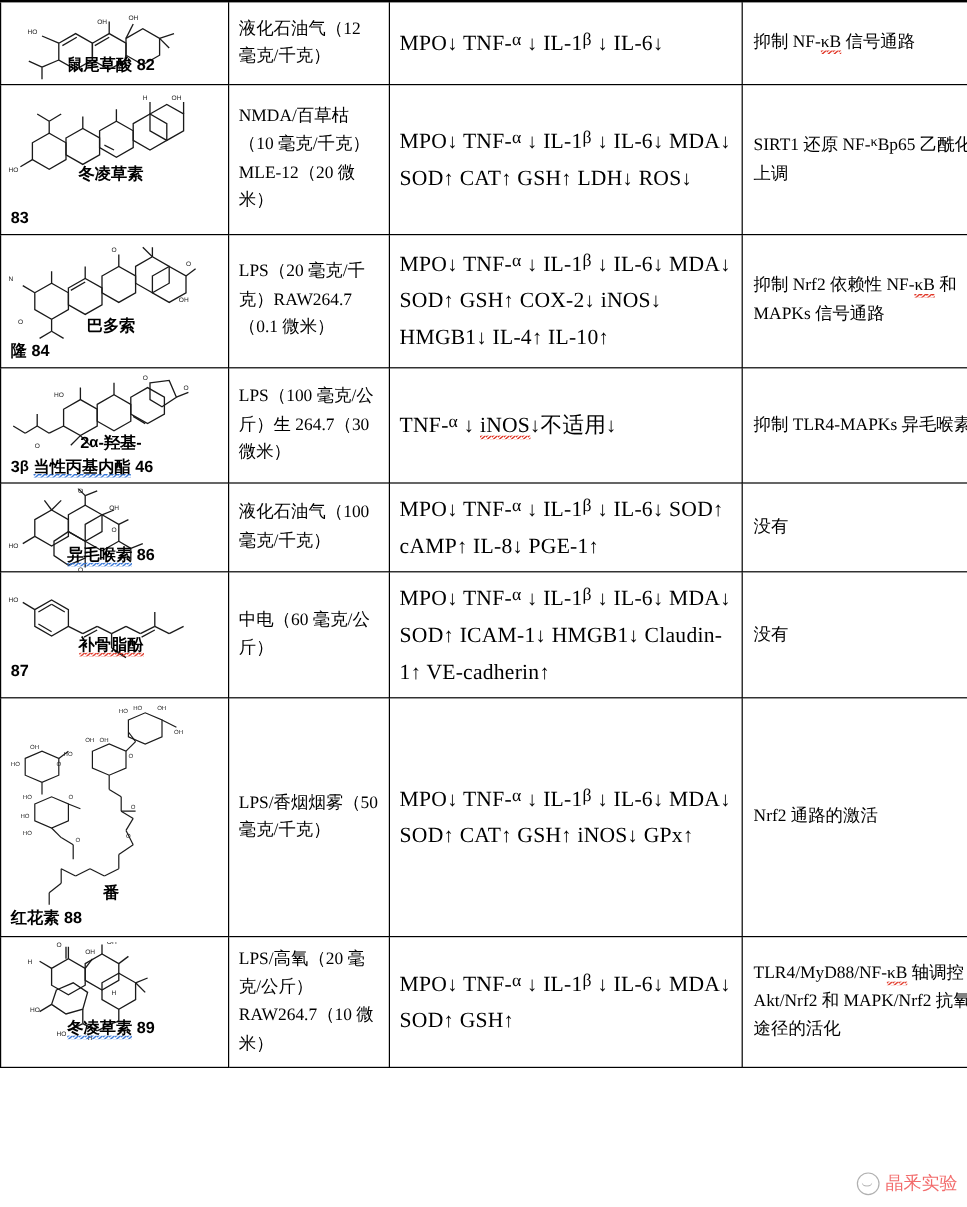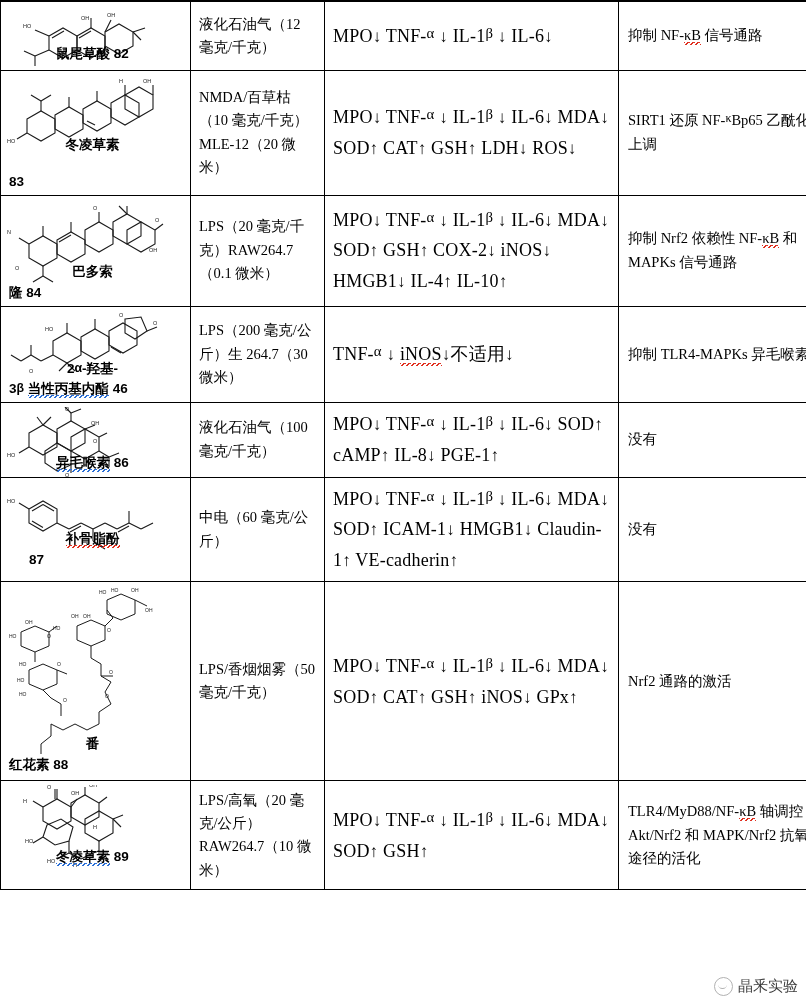--- a/index.html
+++ b/index.html
@@ -105,21 +105,21 @@
   .arrow { font-size: 0.95em; }
 
   
   .watermark {
     position: absolute;
     right: 8px;
     bottom: 10px;
     display: flex;
     align-items: center;
     gap: 5px;
-    color: #000000;
+    color: #ef4444;
     opacity: 0.78;
     font-family: "Liberation Sans", "DejaVu Sans", sans-serif;
     font-size: 15px;
     pointer-events: none;
   }
   .watermark .wm-logo {
     width: 17px; height: 17px;
     border: 1.4px solid #9b9b9b;
     border-radius: 50%;
     position: relative;
@@ -293,21 +293,21 @@
                 <text x="22" y="62">O</text>
                 <text x="112" y="6">O</text>
                 <text x="146" y="14">O</text>
               </g>
             </svg>
             <div class="struct-name">2<span class="sup" style="font-size:0.92em;vertical-align:0.05em;">α</span>-羟基-</div>
             <div class="struct-name wrap2" style="margin-top:4px;">3<span class="sup" style="font-size:0.92em;vertical-align:0.05em;">β</span> <span class="sq-blue">当性丙基内酯</span> <span>46</span></div>
           </div>
         </td>
         <td class="col-model">
-          <div class="model-cell">LPS（200 毫克/公斤）生 264.7（30 微米）</div>
+          <div class="model-cell">LPS（100 毫克/公斤）生 264.7（30 微米）</div>
         </td>
         <td class="col-effect">
           <div class="effect-cell">TNF-<span class="sup">α</span> <span class="arrow">↓</span> <span class="sq-red">iNOS</span><span class="arrow">↓</span>不适用<span class="arrow">↓</span></div>
         </td>
         <td class="col-pathway">
           <div class="pathway-cell">抑制 TLR4-MAPKs 异毛喉素</div>
         </td>
       </tr>
 
       <tr>
@@ -377,21 +377,21 @@
                 <line x1="111" y1="41" x2="122" y2="35"></line>
                 <line x1="122" y1="32" x2="134" y2="38"></line>
                 <line x1="122" y1="32" x2="122" y2="20"></line>
                 <line x1="134" y1="38" x2="146" y2="32"></line>
               </g>
               <g font-size="5.5" fill="#1a1a1a" font-family="Liberation Sans, sans-serif">
                 <text x="0" y="12">HO</text>
               </g>
             </svg>
             <div class="struct-name"><span class="sq-red">补骨脂酚</span></div>
-            <div class="struct-name wrap2" style="margin-top:4px;margin-left:20px;">87</div>
+            <div class="struct-name wrap2" style="margin-top:4px;">87</div>
           </div>
         </td>
         <td class="col-model">
           <div class="model-cell">中电（60 毫克/公斤）</div>
         </td>
         <td class="col-effect">
           <div class="effect-cell">MPO<span class="arrow">↓</span> TNF-<span class="sup">α</span> <span class="arrow">↓</span> IL-1<span class="sup">β</span> <span class="arrow">↓</span> IL-6<span class="arrow">↓</span> MDA<span class="arrow">↓</span> SOD<span class="arrow">↑</span> ICAM-1<span class="arrow">↓</span> HMGB1<span class="arrow">↓</span> Claudin-1<span class="arrow">↑</span> VE-cadherin<span class="arrow">↑</span></div>
         </td>
         <td class="col-pathway">
           <div class="pathway-cell">没有</div>

